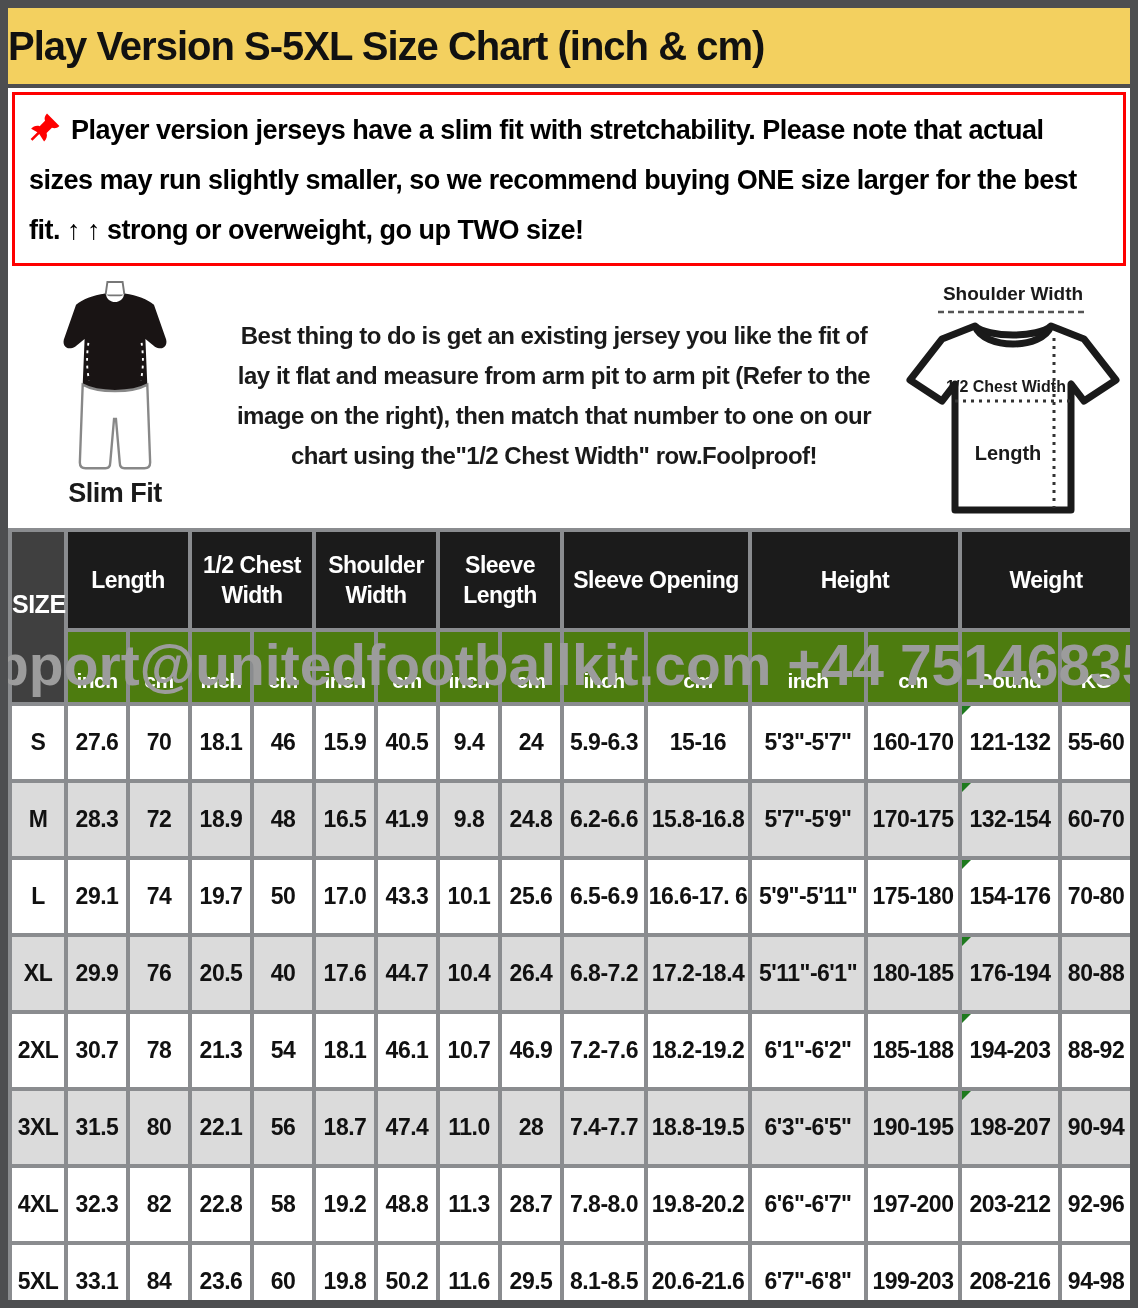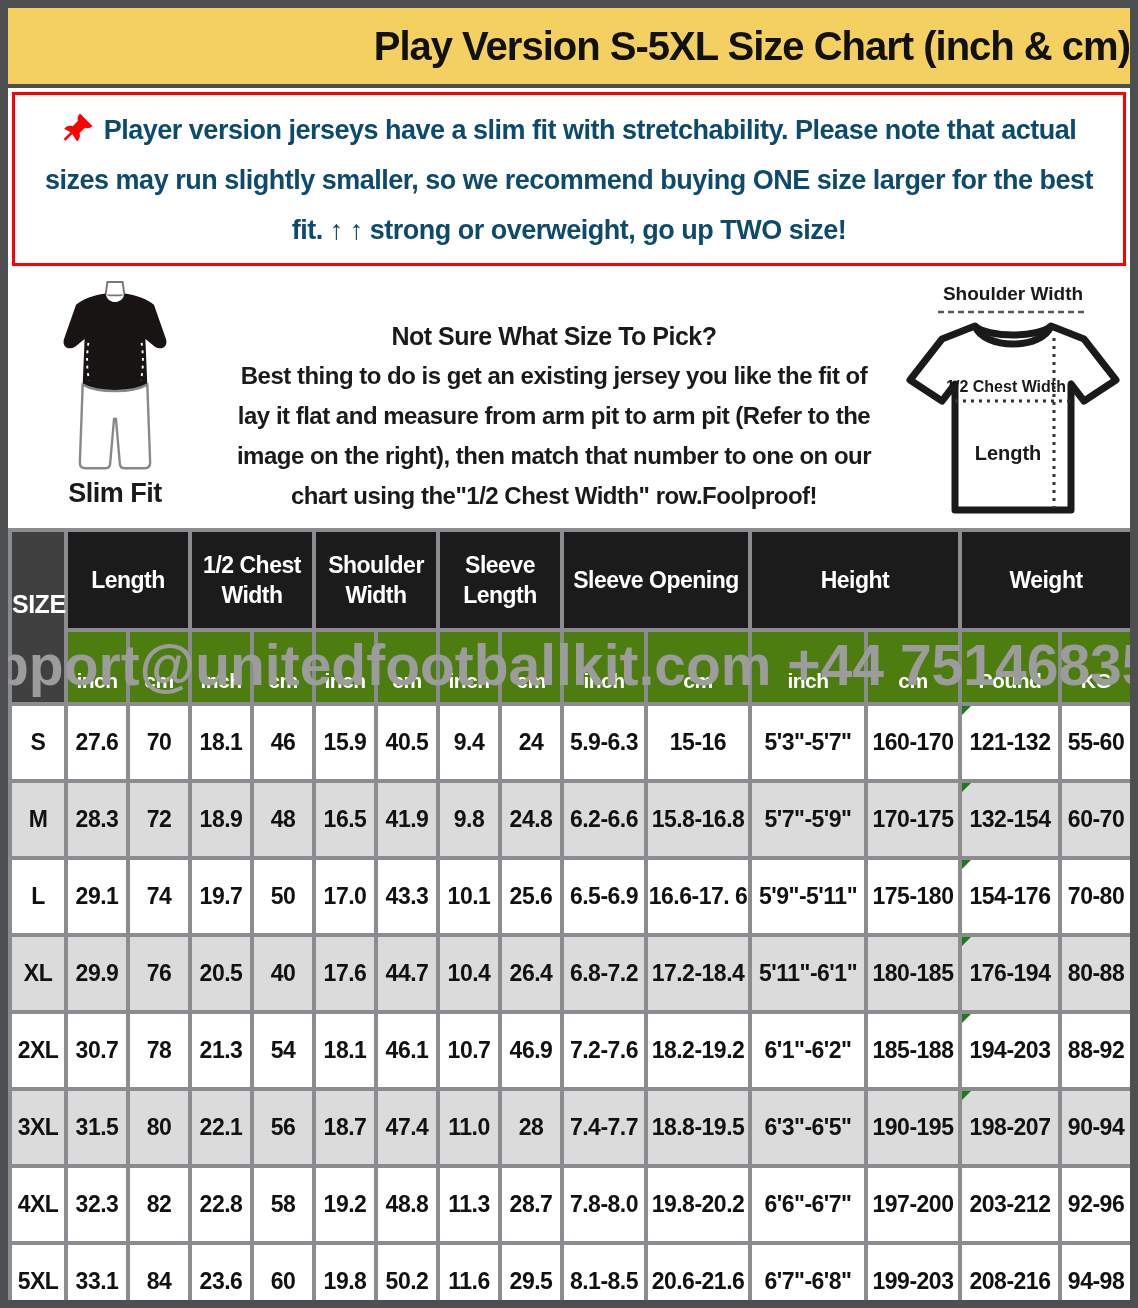--- a/index.html
+++ b/index.html
@@ -12,31 +12,31 @@
     overflow:hidden;
     position:relative;
     font-weight:bold;
     color:#1a1a1a;
   }
   
   .banner {
     height:80px;
     background:#f3d05f;
     border-bottom:4px solid #4d4e50;
-    display:flex; align-items:center; justify-content:flex-end;
+    display:flex; align-items:center; justify-content:flex-start;
   }
   .banner h1 { font-size:40px; letter-spacing:-1px; color:#111; }
   
   .notice {
     margin:4px 4px 0 4px;
     border:3px solid #fe0000;
     min-height:146px;
     padding:10px 14px 8px 14px;
-    text-align:center;
-    color:#0c4a6e;
+    text-align:left;
+    color:#000000;
     font-size:27px;
     line-height:50px;
     letter-spacing:-0.5px;
   }
   .pin { display:inline-block; width:32px; height:32px; vertical-align:-5px; margin-right:10px; }
   
   .guide {
     display:grid;
     grid-template-columns:210px 660px 252px;
     column-gap:4px;
@@ -109,21 +109,20 @@
       <path d="M70 14 C56 16 46 20 39 26 L27 60 C23 69 30 75 38 70 L48 62 L46 110 C62 119 98 119 114 110 L112 62 L122 70 C130 75 137 69 133 60 L121 26 C114 20 104 16 90 14 C88 26 72 26 70 14 Z" fill="#191414"></path>
       <path d="M70 14 C74 24 86 24 90 14 C86 20 74 20 70 14 Z" fill="#ffffff"></path>
       <path d="M52 66 C50 80 50 94 53 106" stroke="#ffffff" stroke-width="2" fill="none" stroke-dasharray="3 5"></path>
       <path d="M108 66 C110 80 110 94 107 106" stroke="#ffffff" stroke-width="2" fill="none" stroke-dasharray="3 5"></path>
       <path d="M46 110 L43 192 Q43 198 49 198 L70 198 Q75 198 75 192 L79 146 L81 146 L85 192 Q85 198 90 198 L111 198 Q117 198 117 192 L114 110 C98 119 62 119 46 110 Z" fill="#ffffff" stroke="#888" stroke-width="2.5"></path>
     </svg>
     <div class="slim-fit-label">Slim Fit</div>
   </div>
 
   <div class="help-col">
-    <div class="heading">Not Sure What Size To Pick?</div>
     <div>Best thing to do is get an existing jersey you like the fit of lay it flat and measure from arm pit to arm pit (Refer to the image on the right), then match that number to one on our chart using the"1/2 Chest Width" row.Foolproof!</div>
   </div>
 
   <div class="diagram-col">
     <svg width="250" height="242" viewBox="0 0 250 242">
       <text x="125" y="18" font-size="19" text-anchor="middle">Shoulder Width</text>
       <line x1="50" y1="30" x2="200" y2="30" stroke="#555" stroke-width="2.5" stroke-dasharray="6 4"></line>
       <path d="M87 44 C99 56 151 56 163 44 L196 57 L228 98 L196 119 L183 102 L183 228 L67 228 L67 102 L54 119 L22 98 L54 57 Z" fill="#ffffff" stroke="#1a1a1a" stroke-width="7" stroke-linejoin="round"></path>
       <path d="M87 44 C96 68 154 68 163 44" fill="none" stroke="#1a1a1a" stroke-width="7"></path>
       <text x="118" y="110" font-size="16" text-anchor="middle">1/2 Chest Width</text>

